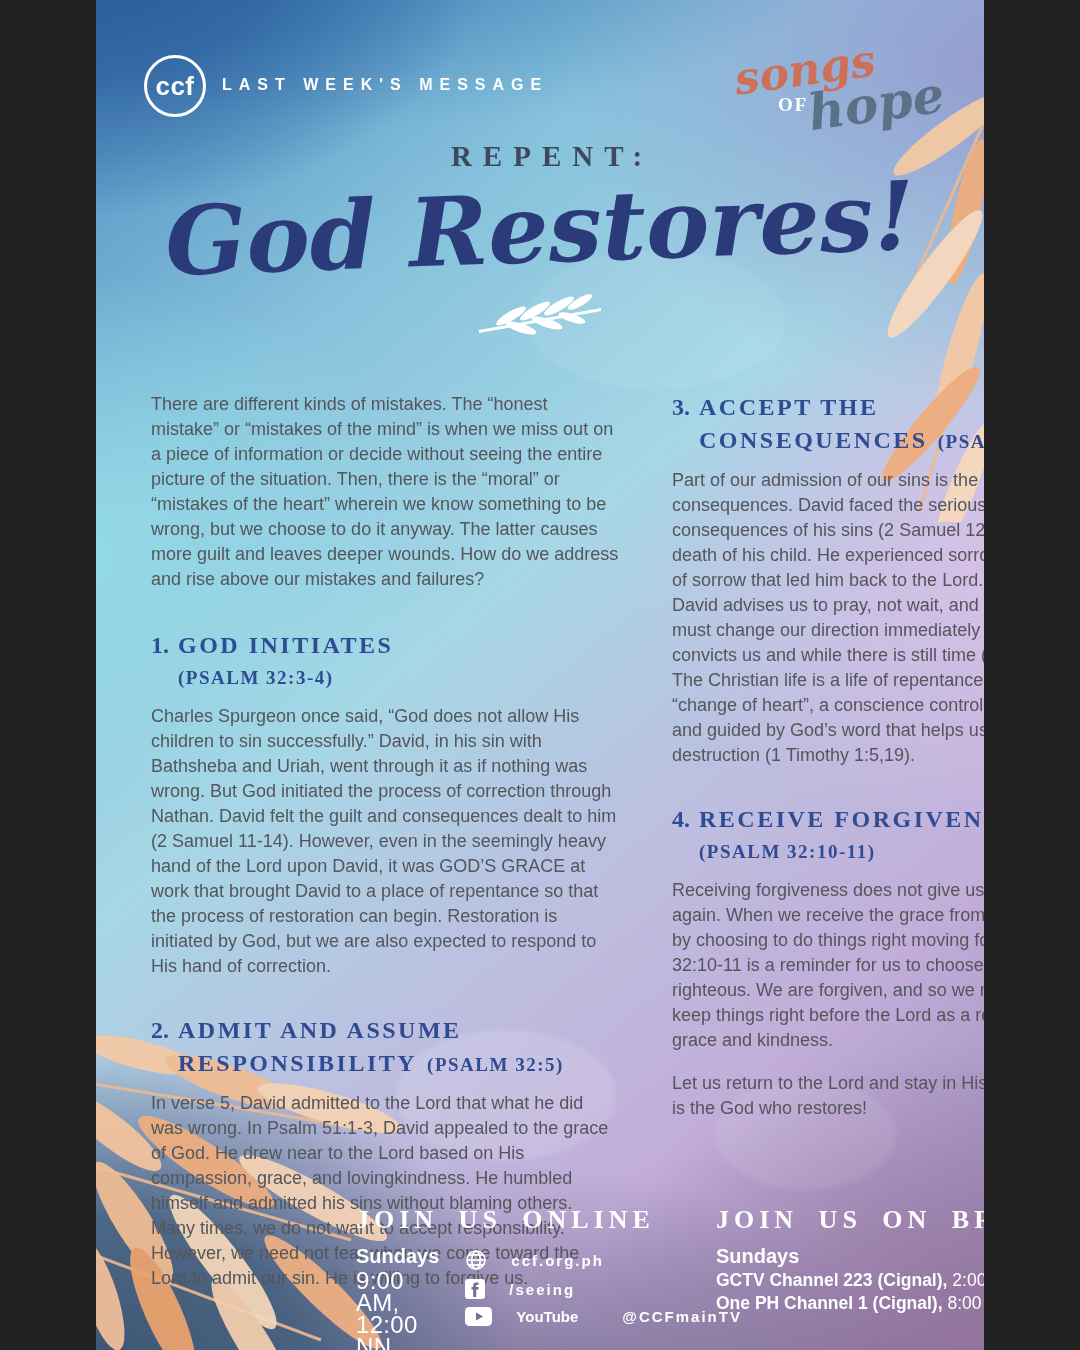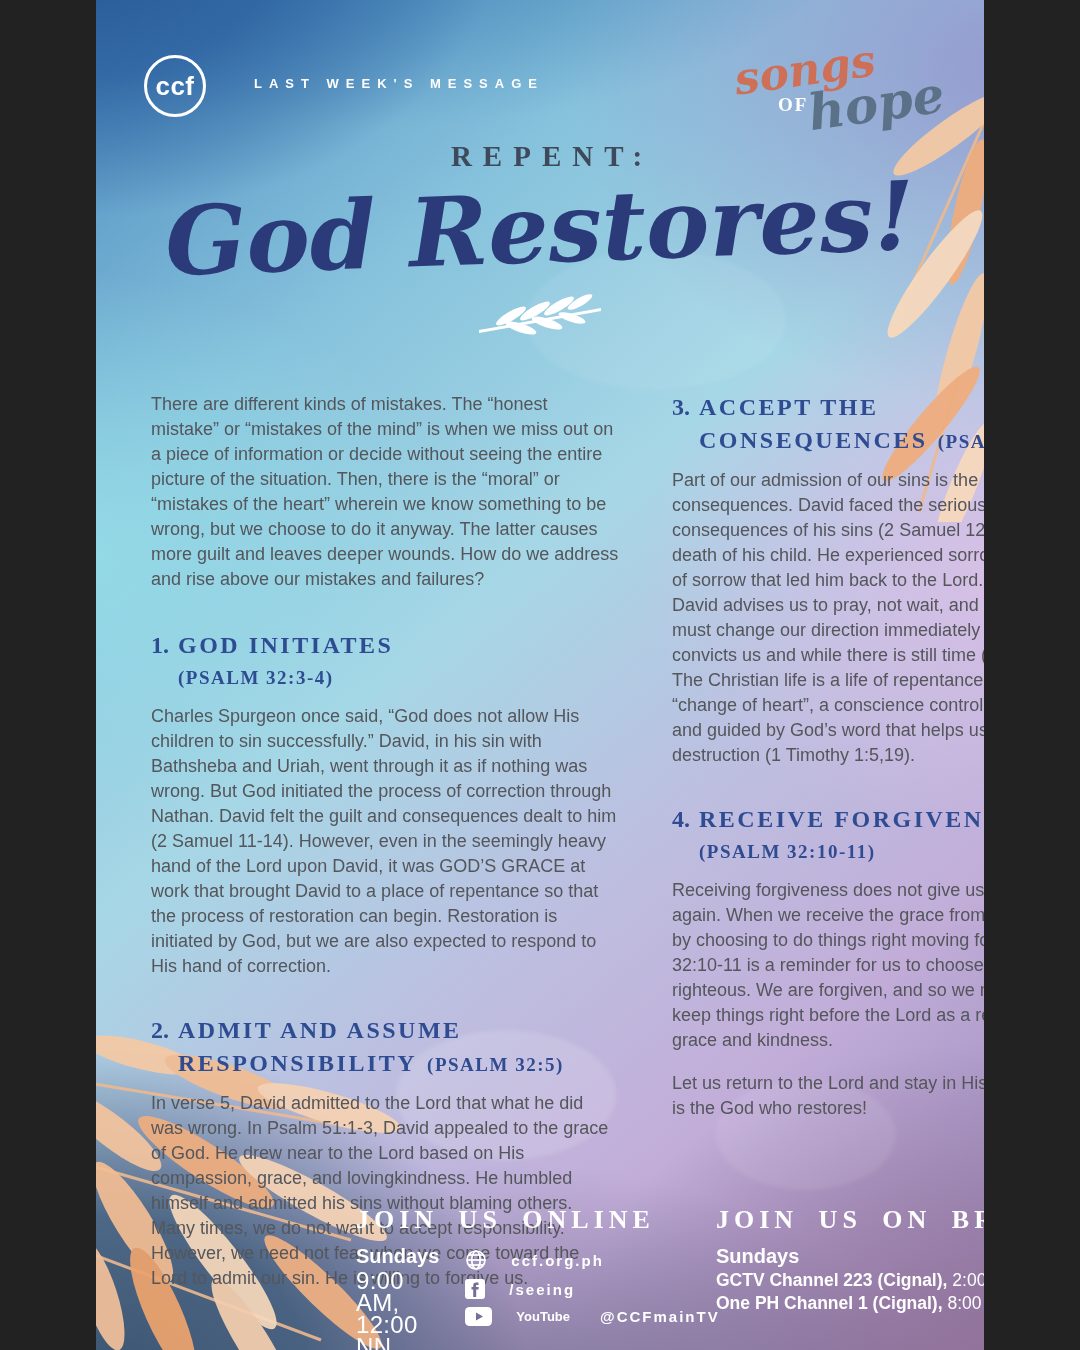--- a/index.html
+++ b/index.html
@@ -16,21 +16,21 @@
       radial-gradient(ellipse 620px 440px at 104% 42%, rgba(224,192,232,0.78) 0%, rgba(224,192,232,0) 62%),
       radial-gradient(ellipse 640px 440px at -5% 41%, rgba(150,222,232,0.88) 0%, rgba(150,222,232,0) 64%),
       linear-gradient(140deg,#4f8cc0 0%,#86c2dc 24%,#a6d7e6 44%,#bdbfe0 62%,#c2add9 78%,#a392c1 92%,#8f7fae 100%);
   }
   .blob{position:absolute;border-radius:50%;background:rgba(255,255,255,0.14);filter:blur(2px);}
   .leafsvg{position:absolute;}
   
   .topbar{position:absolute;left:0;top:0;width:100%;height:150px;}
   .ccf-logo{position:absolute;left:48px;top:55px;width:56px;height:56px;border:3px solid #fff;border-radius:50%;
     display:flex;align-items:center;justify-content:center;color:#fff;font-weight:bold;font-size:26px;letter-spacing:.5px;}
-  .kicker{position:absolute;left:126px;top:76px;color:#fff;font-weight:bold;font-size:13px;letter-spacing:7px;margin-left:32px;}
+  .kicker{position:absolute;left:126px;top:76px;color:#fff;font-weight:bold;font-size:16px;letter-spacing:7px;}
   .series{position:absolute;right:58px;top:42px;width:210px;height:110px;}
   .series .songs{position:absolute;left:18px;top:2px;font-family:"DejaVu Serif",serif;font-style:italic;font-weight:bold;
     font-size:44px;color:#ce6f57;transform:rotate(-8deg);}
   .series .of{position:absolute;left:62px;top:52px;font-family:"Liberation Serif",serif;font-size:19px;letter-spacing:2px;
     color:#fff;font-weight:bold;}
   .series .hope{position:absolute;left:92px;top:32px;font-family:"DejaVu Serif",serif;font-style:italic;font-weight:bold;
     font-size:50px;color:#5a7187;transform:rotate(-8deg);}
   
   .titleblock{position:absolute;left:0;top:140px;width:100%;text-align:center;}
   .repent{font-family:"Liberation Serif",serif;font-weight:bold;font-size:29px;letter-spacing:11px;color:#3e4a5b;padding-left:24px;}
@@ -54,21 +54,21 @@
   .foot-tv{left:620px;top:1205px;width:430px;}
   .foot-head{font-family:"Liberation Serif",serif;font-weight:bold;font-size:26px;letter-spacing:5px;word-spacing:9px;
     margin-bottom:10px;white-space:nowrap;}
   .foot-cols{display:flex;gap:26px;}
   .foot-day{font-weight:bold;font-size:20px;margin-bottom:2px;}
   .foot-line{font-size:24px;line-height:22px;letter-spacing:.3px;}
   .tv-line{font-size:17.5px;line-height:21.5px;margin-top:1px;white-space:nowrap;}
   .tv-line b{font-weight:bold;}
   .links{display:flex;flex-direction:column;gap:8px;padding-top:4px;}
   .link-row{display:flex;align-items:center;gap:24px;font-size:15px;letter-spacing:2px;font-weight:bold;white-space:nowrap;}
-  .yt-brand{font-size:13px;font-weight:bold;letter-spacing:0;margin-right:6px;}
+  .yt-brand{font-size:15px;font-weight:bold;letter-spacing:0;margin-right:20px;}
   .icon{flex:0 0 auto;display:inline-flex;}
 </style>
 </head>
 <body>
 
 <div class="canvas">
 
   <div class="blob" style="left:300px;top:1030px;width:220px;height:130px;"></div>
   <div class="blob" style="left:620px;top:1080px;width:180px;height:110px;opacity:.6;"></div>
   <div class="blob" style="left:430px;top:250px;width:260px;height:140px;opacity:.5;"></div>

